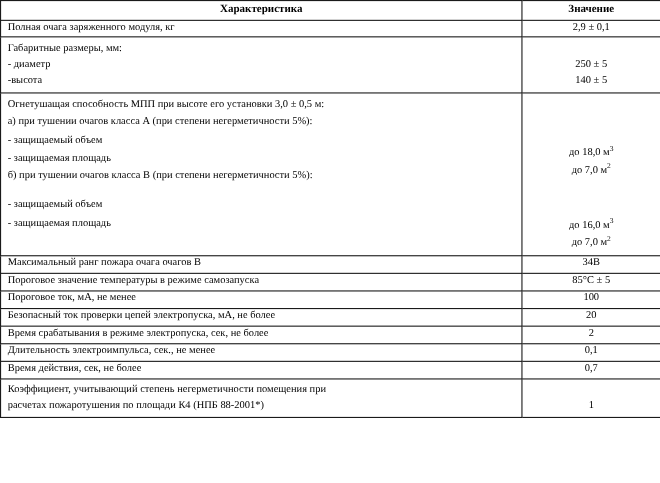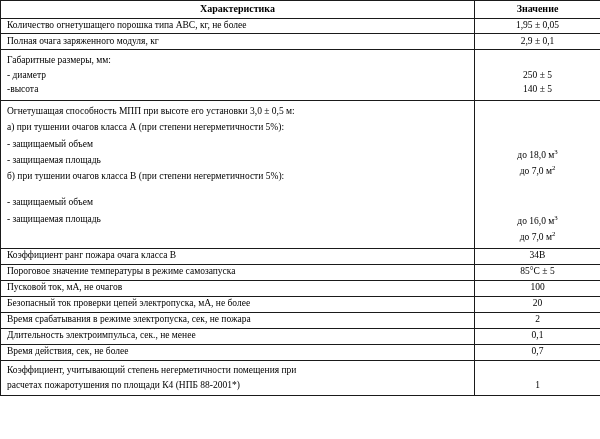--- a/index.html
+++ b/index.html
@@ -73,28 +73,20 @@
     <col class="c-val">
   </colgroup>
   <thead>
     <tr>
       <th>Характеристика</th>
       <th>Значение</th>
     </tr>
   </thead>
   <tbody>
 
-    <tr>
-      <td class="char">
-        <span class="line">Количество огнетушащего порошка типа ABC, кг, не более</span>
-      </td>
-      <td class="val">
-        <span class="line">1,95 ± 0,05</span>
-      </td>
-    </tr>
 
     <tr>
       <td class="char">
         <span class="line">Полная очага заряженного модуля, кг</span>
       </td>
       <td class="val">
         <span class="line">2,9 ± 0,1</span>
       </td>
     </tr>
 
@@ -127,57 +119,57 @@
         <span class="line"><span>до 18,0 м</span><sup>3</sup></span>
         <span class="line"><span>до 7,0 м</span><sup>2</sup></span>
         <span class="gap-3"></span>
         <span class="line"><span>до 16,0 м</span><sup>3</sup></span>
         <span class="line"><span>до 7,0 м</span><sup>2</sup></span>
       </td>
     </tr>
 
     <tr>
       <td class="char">
-        <span class="line">Коэффициент ранг пожара очага класса В</span>
+        <span class="line">Максимальный ранг пожара очага очагов В</span>
       </td>
       <td class="val">
         <span class="line">34В</span>
       </td>
     </tr>
 
     <tr>
       <td class="char">
         <span class="line">Пороговое значение температуры в режиме самозапуска</span>
       </td>
       <td class="val">
         <span class="line">85°С ± 5</span>
       </td>
     </tr>
 
     <tr>
       <td class="char">
-        <span class="line">Пусковой ток, мА, не очагов</span>
+        <span class="line">Пороговое ток, мА, не менее</span>
       </td>
       <td class="val">
         <span class="line">100</span>
       </td>
     </tr>
 
     <tr>
       <td class="char">
         <span class="line">Безопасный ток проверки цепей электропуска, мА, не более</span>
       </td>
       <td class="val">
         <span class="line">20</span>
       </td>
     </tr>
 
     <tr>
       <td class="char">
-        <span class="line">Время срабатывания в режиме электропуска, сек, не пожара</span>
+        <span class="line">Время срабатывания в режиме электропуска, сек, не более</span>
       </td>
       <td class="val">
         <span class="line">2</span>
       </td>
     </tr>
 
     <tr>
       <td class="char">
         <span class="line">Длительность электроимпульса, сек., не менее</span>
       </td>

